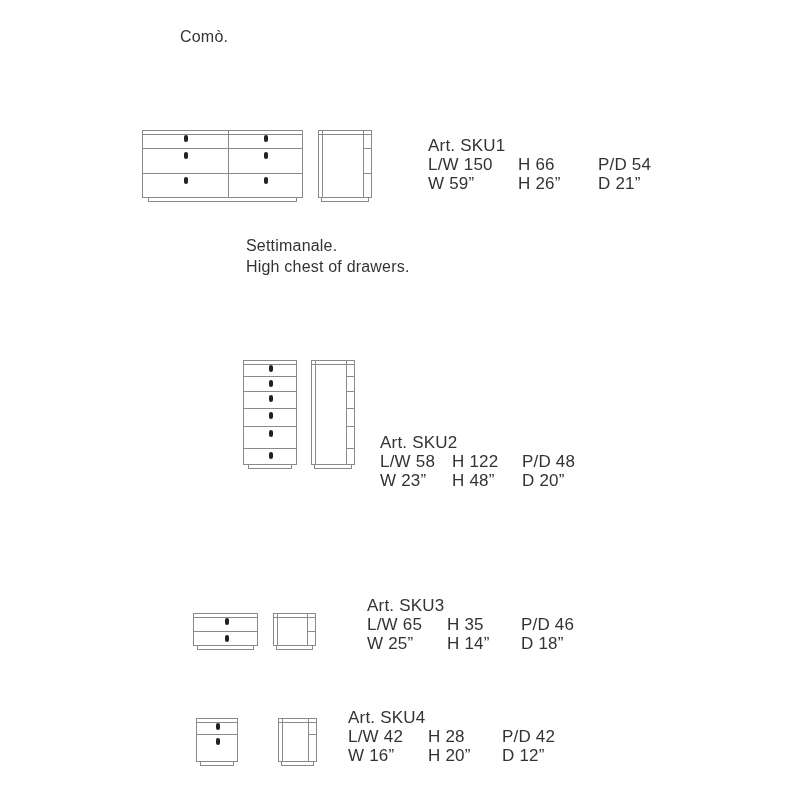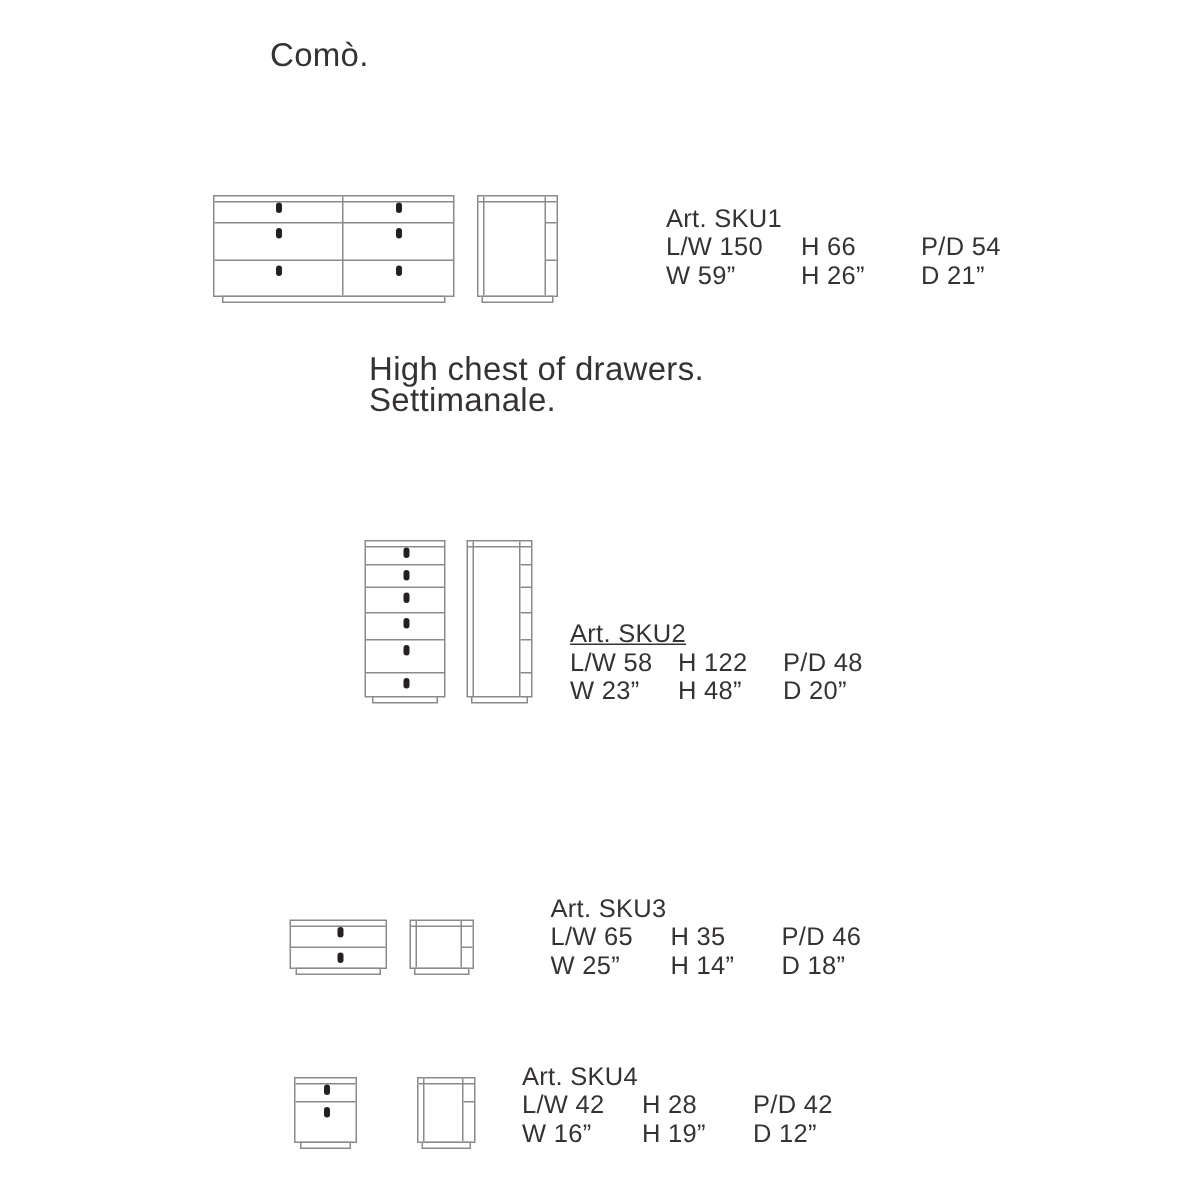--- a/index.html
+++ b/index.html
@@ -10,21 +10,21 @@
     overflow: hidden;
   }
   #stage {
     position: relative;
     width: 800px; height: 800px;
     background: var(--bg, #ffffff);
     color: var(--text, #363233);
   }
   .title {
     position: absolute;
-    font-size: 22px;
+    font-size: 16px;
     line-height: 21px;
     letter-spacing: 0.2px;
     white-space: nowrap;
   }
   .spec {
     position: absolute;
     font-size: 17px;
     letter-spacing: 0.2px;
     white-space: nowrap;
   }
@@ -51,40 +51,40 @@
 </head>
 <body>
 
 <div id="stage" style="--bg: #ffffff; --text: #363233; --line: #8a8a8a; --handle: #242021;">
 
   <div class="title" style="left:180px; top:26px;">
     <div>Comò.</div>
   </div>
 
   <div class="title" style="left:246px; top:235px;">
+    <div>Settimanale.</div>
     <div>High chest of drawers.</div>
-    <div>Settimanale.</div>
   </div>
 
 
-  <div class="spec" style="left:444px; top:136px;text-align:right; --c2:90px; --c3:170px;">
+  <div class="spec" style="left:428px; top:136px;text-align:right; --c2:90px; --c3:170px;">
     <div class="spec-line">Art. SKU1</div>
     <div class="spec-line">
       <span class="c1">L/W 150</span>
       <span class="c2">H 66</span>
       <span class="c3">P/D 54</span>
     </div>
     <div class="spec-line">
       <span class="c1">W 59”</span>
       <span class="c2">H 26”</span>
       <span class="c3">D 21”</span>
     </div>
   </div>
 
-  <div class="spec" style="left:380px; top:413px;text-decoration:underline; --c2:72px; --c3:142px;">
+  <div class="spec" style="left:380px; top:433px; --c2:72px; --c3:142px;">
     <div class="spec-line">Art. SKU2</div>
     <div class="spec-line">
       <span class="c1">L/W 58</span>
       <span class="c2">H 122</span>
       <span class="c3">P/D 48</span>
     </div>
     <div class="spec-line">
       <span class="c1">W 23”</span>
       <span class="c2">H 48”</span>
       <span class="c3">D 20”</span>
@@ -107,21 +107,21 @@
 
   <div class="spec" style="left:348px; top:708px; --c2:80px; --c3:154px;">
     <div class="spec-line">Art. SKU4</div>
     <div class="spec-line">
       <span class="c1">L/W 42</span>
       <span class="c2">H 28</span>
       <span class="c3">P/D 42</span>
     </div>
     <div class="spec-line">
       <span class="c1">W 16”</span>
-      <span class="c2">H 19”</span>
+      <span class="c2">H 20”</span>
       <span class="c3">D 12”</span>
     </div>
   </div>
 
 <div class="outline" style="left: 142px; top: 130px; width: 161px; height: 68px;">
       <div class="hline" style="left: 0px; right: 0px; top: 3px;"></div>
       <div class="hline" style="left: 0px; right: 0px; top: 17px;"></div>
       <div class="hline" style="left: 0px; right: 0px; top: 42px;"></div>
       <div class="vline" style="top: 0px; bottom: 0px; left: 85px;"></div>
       <div class="handle" style="left: 41px; top: 4px;"></div>

